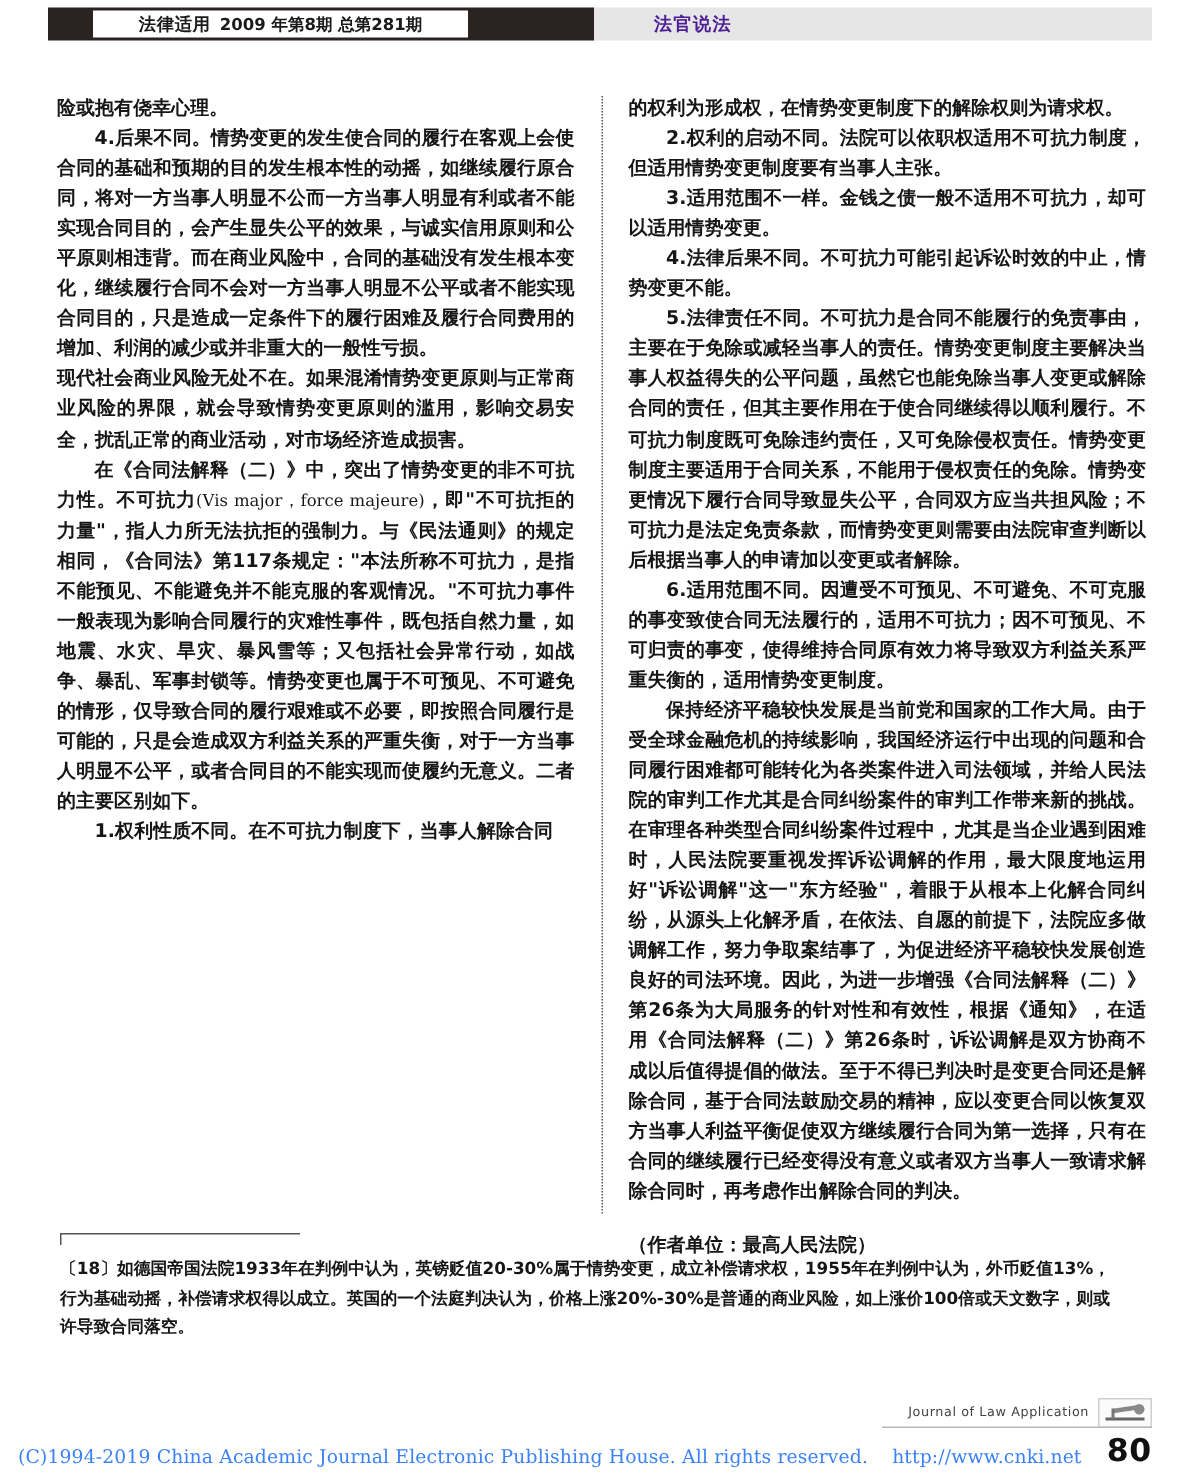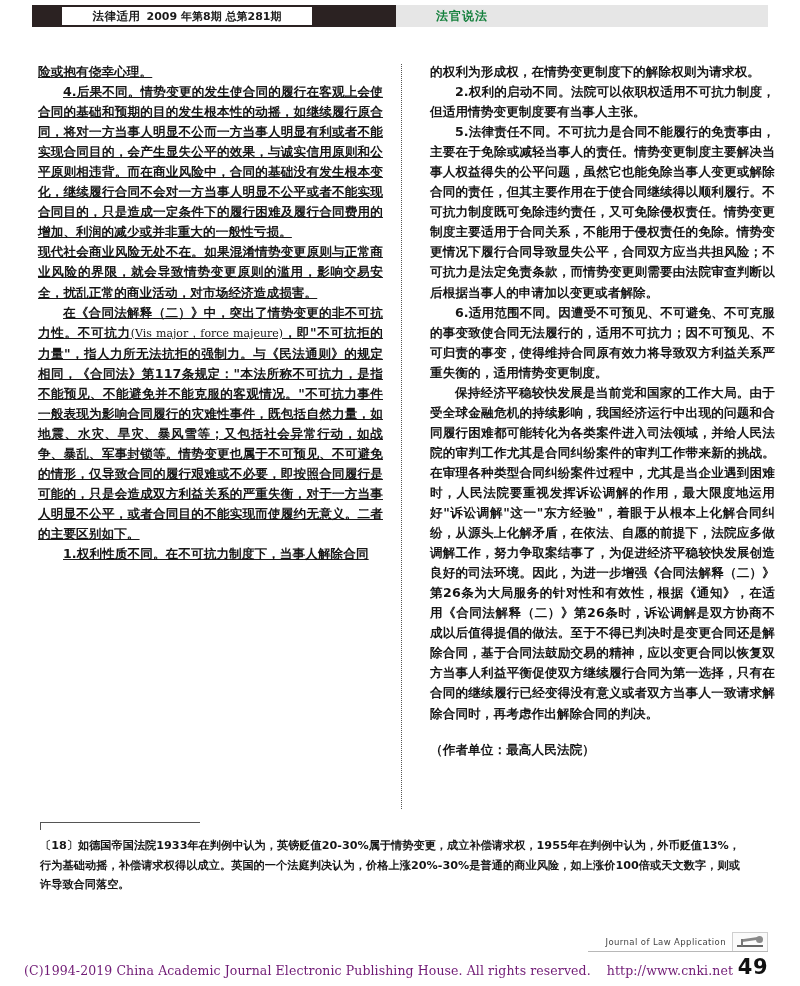--- a/index.html
+++ b/index.html
@@ -64,40 +64,40 @@
     top: 0;
     width: 372px;
     height: 22px;
     background: #e6e6e6;
     display: flex;
     align-items: center;
   }
   .header-section {
     font-size: 12px;
     font-weight: bold;
-    color: #15803d;
+    color: #4c1d95;
     margin-left: 40px;
     letter-spacing: 1px;
   }
 
   
   .columns {
     position: absolute;
     left: 38px;
     top: 62px;
     width: 726px;
     height: 750px;
   }
   .col {
     position: absolute;
     top: 0;
     width: 345px;
   }
-  .col-left { left: 0; text-decoration: underline; }
-  .col-right { left: 392px; }
+  .col-left { left: 0; }
+  .col-right { left: 381px; }
 
   .divider {
     position: absolute;
     left: 363px;
     top: 2px;
     width: 0;
     height: 745px;
     border-left: 1px dotted #555;
   }
 
@@ -232,24 +232,23 @@
     letter-spacing: 0.5px;
   }
 
   
   .watermark {
     position: absolute;
     left: 12px;
     top: 963px;
     font-family: "DejaVu Serif", "Liberation Serif", serif;
     font-size: 12.5px;
-    color: #701a75;
+    color: #3b82f6;
     white-space: nowrap;
     letter-spacing: 0.1px;
-    margin-left: 12px;
   }
   .watermark .url { margin-left: 16px; }
 </style>
 </head>
 <body>
 
 <div class="header">
   <div class="header-dark"></div>
   <div class="header-white">
     <span class="header-journal">法律适用</span>
@@ -268,20 +267,22 @@
     <p>险或抱有侥幸心理。</p>
     <p class="indent">4.后果不同。情势变更的发生使合同的履行在客观上会使合同的基础和预期的目的发生根本性的动摇，如继续履行原合同，将对一方当事人明显不公而一方当事人明显有利或者不能实现合同目的，会产生显失公平的效果，与诚实信用原则和公平原则相违背。而在商业风险中，合同的基础没有发生根本变化，继续履行合同不会对一方当事人明显不公平或者不能实现合同目的，只是造成一定条件下的履行困难及履行合同费用的增加、利润的减少或并非重大的一般性亏损。</p>
     <p>现代社会商业风险无处不在。如果混淆情势变更原则与正常商业风险的界限，就会导致情势变更原则的滥用，影响交易安全，扰乱正常的商业活动，对市场经济造成损害。</p>
     <p class="indent"><span>在《合同法解释（二）》中，突出了情势变更的非不可抗力性。不可抗力</span><span class="latin">(Vis major，force majeure)</span><span>，即"不可抗拒的力量"，指人力所无法抗拒的强制力。与《民法通则》的规定相同，《合同法》第117条规定："本法所称不可抗力，是指不能预见、不能避免并不能克服的客观情况。"不可抗力事件一般表现为影响合同履行的灾难性事件，既包括自然力量，如地震、水灾、旱灾、暴风雪等；又包括社会异常行动，如战争、暴乱、军事封锁等。情势变更也属于不可预见、不可避免的情形，仅导致合同的履行艰难或不必要，即按照合同履行是可能的，只是会造成双方利益关系的严重失衡，对于一方当事人明显不公平，或者合同目的不能实现而使履约无意义。二者的主要区别如下。</span></p>
     <p class="indent">1.权利性质不同。在不可抗力制度下，当事人解除合同</p>
   </div>
 
   <div class="col col-right">
     <p>的权利为形成权，在情势变更制度下的解除权则为请求权。</p>
     <p class="indent">2.权利的启动不同。法院可以依职权适用不可抗力制度，但适用情势变更制度要有当事人主张。</p>
+    <p class="indent">3.适用范围不一样。金钱之债一般不适用不可抗力，却可以适用情势变更。</p>
+    <p class="indent">4.法律后果不同。不可抗力可能引起诉讼时效的中止，情势变更不能。</p>
     <p class="indent">5.法律责任不同。不可抗力是合同不能履行的免责事由，主要在于免除或减轻当事人的责任。情势变更制度主要解决当事人权益得失的公平问题，虽然它也能免除当事人变更或解除合同的责任，但其主要作用在于使合同继续得以顺利履行。不可抗力制度既可免除违约责任，又可免除侵权责任。情势变更制度主要适用于合同关系，不能用于侵权责任的免除。情势变更情况下履行合同导致显失公平，合同双方应当共担风险；不可抗力是法定免责条款，而情势变更则需要由法院审查判断以后根据当事人的申请加以变更或者解除。</p>
     <p class="indent">6.适用范围不同。因遭受不可预见、不可避免、不可克服的事变致使合同无法履行的，适用不可抗力；因不可预见、不可归责的事变，使得维持合同原有效力将导致双方利益关系严重失衡的，适用情势变更制度。</p>
     <p class="indent">保持经济平稳较快发展是当前党和国家的工作大局。由于受全球金融危机的持续影响，我国经济运行中出现的问题和合同履行困难都可能转化为各类案件进入司法领域，并给人民法院的审判工作尤其是合同纠纷案件的审判工作带来新的挑战。在审理各种类型合同纠纷案件过程中，尤其是当企业遇到困难时，人民法院要重视发挥诉讼调解的作用，最大限度地运用好"诉讼调解"这一"东方经验"，着眼于从根本上化解合同纠纷，从源头上化解矛盾，在依法、自愿的前提下，法院应多做调解工作，努力争取案结事了，为促进经济平稳较快发展创造良好的司法环境。因此，为进一步增强《合同法解释（二）》第26条为大局服务的针对性和有效性，根据《通知》，在适用《合同法解释（二）》第26条时，诉讼调解是双方协商不成以后值得提倡的做法。至于不得已判决时是变更合同还是解除合同，基于合同法鼓励交易的精神，应以变更合同以恢复双方当事人利益平衡促使双方继续履行合同为第一选择，只有在合同的继续履行已经变得没有意义或者双方当事人一致请求解除合同时，再考虑作出解除合同的判决。</p>
     <p class="center-sig">（作者单位：最高人民法院）</p>
   </div>
 
 </div>
 
 <div class="footnote-wrap">
   <div class="footnote-rule"></div>
@@ -291,17 +292,17 @@
 <div class="brand">
   <span class="brand-text">Journal of Law Application</span>
   <span class="brand-logo">
     <span class="bar"></span>
     <span class="arm"></span>
     <span class="stem"></span>
     <span class="knob"></span>
   </span>
 </div>
 <div class="brand-rule"></div>
-<div class="page-number">49</div>
+<div class="page-number">80</div>
 
 <div class="watermark">
   <span>(C)1994-2019 China Academic Journal Electronic Publishing House. All rights reserved.</span><span class="url">http://www.cnki.net</span>
 </div>
 
 </body></html>

